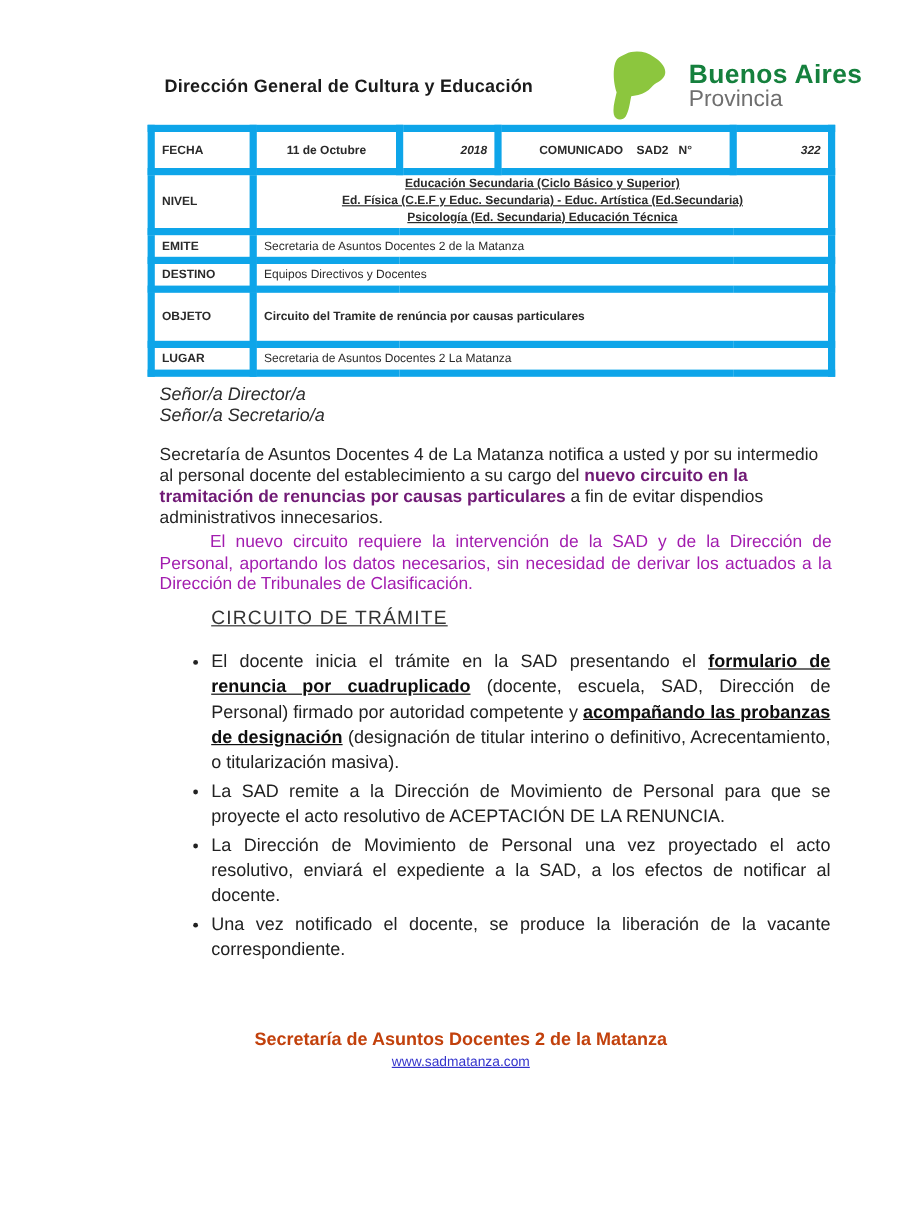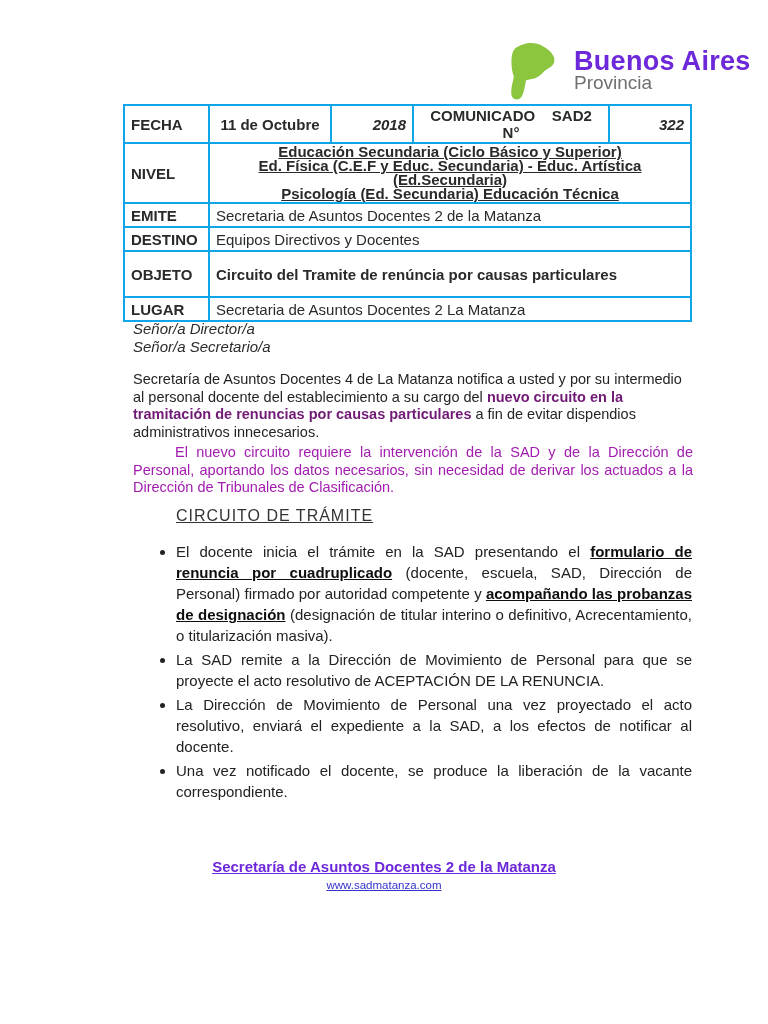--- a/index.html
+++ b/index.html
@@ -8,31 +8,31 @@
     font-family:"Liberation Sans", sans-serif; color:#1e1e1e; overflow:hidden;
   }
 
   
   .hdr-title {
     position:absolute; left:137px; top:64px;
     font-size:15px; font-weight:bold; letter-spacing:0.2px; color:#1b1b1b;
   }
   .logo { position:absolute; left:500px; top:42px; display:flex; align-items:center; gap:8px; }
   .logo-map { width:66px; height:58px; }
-  .logo-brand { font-size:27px; font-weight:bold; color:#6d28d9; line-height:23px; letter-spacing:0.3px; }
+  .logo-brand { font-size:22px; font-weight:bold; color:#15803d; line-height:23px; letter-spacing:0.3px; }
   .logo-sub   { font-size:19px; color:#6f6f6f; line-height:20px; }
 
   
   table.info {
     position:absolute; left:123px; top:104px; width:567px;
     border-collapse:collapse; table-layout:fixed;
   }
   table.info td {
-    border:2px solid #0ea5e9; padding:1px 6px; vertical-align:middle;
-    font-size:15px; color:#2a2a2a; overflow:hidden;
+    border:6px solid #0ea5e9; padding:1px 6px; vertical-align:middle;
+    font-size:10px; color:#2a2a2a; overflow:hidden;
   }
   td.lbl { font-weight:bold; font-size:13.5px; color:#101010; padding-left:10px; }
   td.fecha-val { text-align:center; font-weight:600; font-size:15px; }
   td.big { text-align:right; font-weight:bold; font-size:24px;font-style:italic; }
   td.comu { text-align:center; font-weight:bold; font-size:13px; white-space:pre-wrap; }
   td.nivel { text-align:center; font-size:11px; font-weight:600; line-height:14px; padding:2px 4px;text-decoration:underline; }
   td.objeto-val { font-weight:bold; font-size:15.5px; color:#111; }
   tr.r1 { height:36px; } tr.r2 { height:46px; } tr.r3 { height:24px;padding-left:32px; }
   tr.r4 { height:24px; } tr.r5 { height:46px; } tr.r6 { height:24px;margin-left:20px; }
 
@@ -58,31 +58,32 @@
   .bullets { position:absolute; left:152px; top:541px; width:540px; }
   .bullets ul { margin:0; padding-left:24px; }
   .bullets li {
     font-size:15px; line-height:21px; text-align:justify;
     color:#222; margin-bottom:3px;
   }
   .bu { font-weight:bold; text-decoration:underline; color:#0e0e0e; }
 
   
   .footer { position:absolute; left:0; right:0; top:858px; text-align:center; }
-  .footer-org { font-weight:bold; font-size:15px; color:#6d28d9;text-decoration:underline; }
+  .footer-org { font-weight:bold; font-size:15px; color:#c2410c; }
   .footer-link {
     display:inline-block; margin-top:3px; font-size:11.5px;
     color:#3333cc; text-decoration:underline; cursor:pointer;
   }
 </style>
 </head>
 <body>
 
 <div class="page">
 
+  <div class="hdr-title">Dirección General de Cultura y Educación</div>
 
   <div class="logo">
     <svg class="logo-map" viewBox="0 0 100 100" xmlns="http://www.w3.org/2000/svg" aria-hidden="true">
       <path fill="#8CC63E" d="M30,5 C42,-1 60,1 70,9 C80,15 90,25 86,36 C82,45 72,46 67,53
            C62,59 56,62 48,64 L38,66 C36,75 35,87 30,95 C26,101 15,101 13,92
            C11,82 15,70 17,60 C13,50 11,30 15,18 C18,9 24,8 30,5 Z"></path>
     </svg>
     <div class="logo-text">
       <div class="logo-brand">Buenos Aires</div>
       <div class="logo-sub">Provincia</div>

